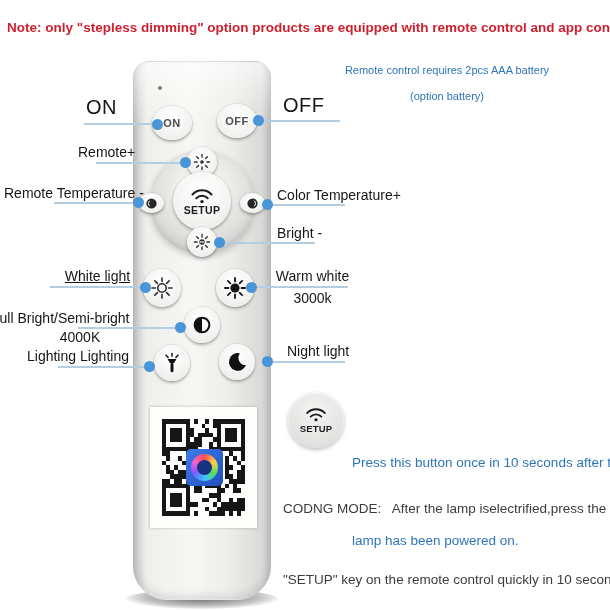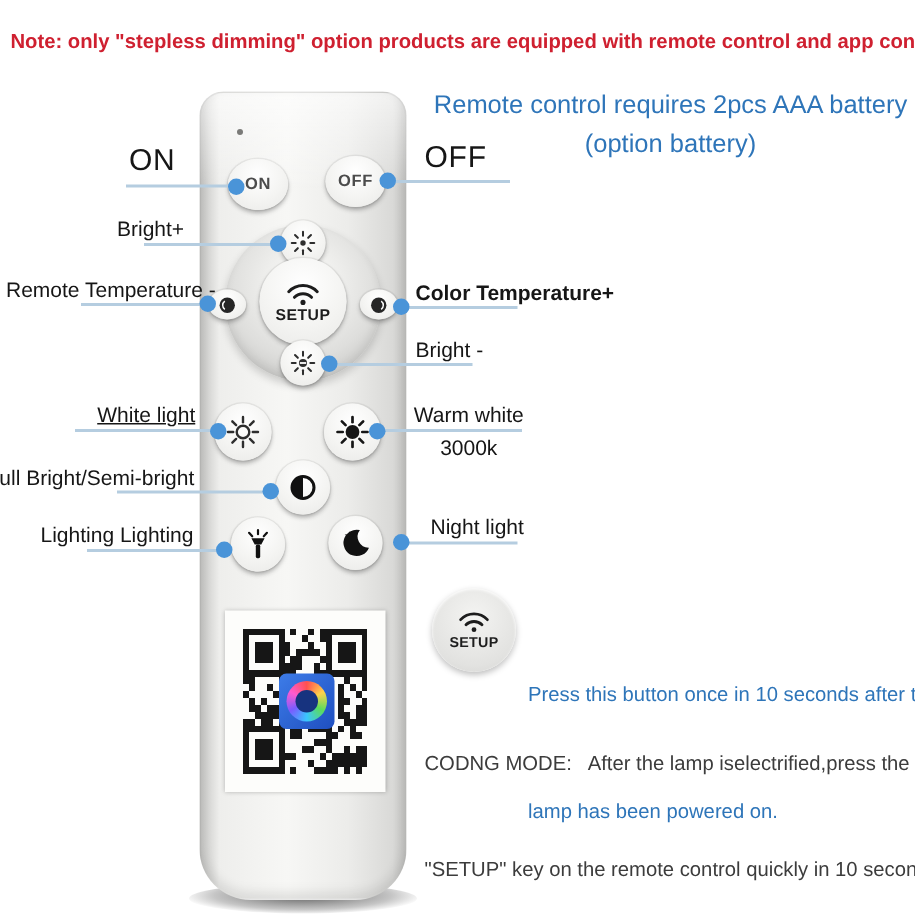--- a/index.html
+++ b/index.html
@@ -3,21 +3,21 @@
 <meta charset="utf-8">
 <style>
   html,body{margin:0;padding:0;background:#fff;}
   #stage{position:relative;width:610px;height:610px;background:#ffffff;overflow:hidden;
          font-family:"Liberation Sans",sans-serif;color:#1b1b1b;}
   .abs{position:absolute;}
 
   
   #note{left:7px;top:20px;font-size:13.5px;font-weight:600;color:#cf2030;white-space:pre;}
   #battery{left:288px;top:57px;width:318px;text-align:center;color:#2e75b9;
-           font-size:17px;line-height:26px;}
+           font-size:11px;line-height:26px;}
 
   
   #remote-shadow{left:126px;top:589px;width:152px;height:20px;border-radius:50%;
     background:radial-gradient(ellipse at 50% 40%, rgba(45,45,45,.75), rgba(90,90,90,.35) 55%, rgba(120,120,120,0) 75%);}
   #remote-body{left:133px;top:61px;width:136px;height:537px;
     border-radius:16px 16px 34px 34px;border:1px solid rgba(0,0,0,.08);
     background:
       linear-gradient(180deg, rgba(255,255,255,.65), rgba(255,255,255,0) 12%),
       linear-gradient(90deg,#c6c6c4 0%,#eeeeec 9%,#f7f7f5 42%,#ececea 72%,#d9d9d7 94%,#c3c3c1 100%);
     box-shadow:inset 0 -4px 8px rgba(0,0,0,.10);}
@@ -449,48 +449,49 @@
   </div>
 
   <div class="callout-label big-label" style="left:86px;top:96px;">ON</div>
   <div class="callout-line" style="left:84px;top:123px;width:74px;"></div>
   <div class="callout-dot" style="left:152px;top:119px;"></div>
 
   <div class="callout-label big-label" style="left:283px;top:94px;">OFF</div>
   <div class="callout-line" style="left:259px;top:120px;width:81px;"></div>
   <div class="callout-dot" style="left:253px;top:115px;"></div>
 
-  <div class="callout-label" style="left:78px;top:144px;">Bright+</div>
+  <div class="callout-label" style="left:78px;top:144px;">Remote+</div>
   <div class="callout-line" style="left:96px;top:162px;width:88px;"></div>
   <div class="callout-dot" style="left:180px;top:157px;"></div>
 
   <div class="callout-label" style="left:4px;top:185px;">Remote Temperature -</div>
   <div class="callout-line" style="left:54px;top:202px;width:84px;"></div>
   <div class="callout-dot" style="left:133px;top:197px;"></div>
 
-  <div class="callout-label" style="left:277px;top:187px;font-weight:bold;">Color Temperature+</div>
+  <div class="callout-label" style="left:277px;top:187px;">Color Temperature+</div>
   <div class="callout-line" style="left:270px;top:204px;width:75px;"></div>
   <div class="callout-dot" style="left:262px;top:199px;"></div>
 
   <div class="callout-label" style="left:277px;top:225px;">Bright -</div>
   <div class="callout-line" style="left:222px;top:242px;width:93px;"></div>
   <div class="callout-dot" style="left:214px;top:237px;"></div>
 
   <div class="callout-label center-label" style="left:45px;top:268px;width:105px;text-decoration:underline;">White light</div>
   <div class="callout-line" style="left:50px;top:286px;width:92px;"></div>
   <div class="callout-dot" style="left:140px;top:282px;"></div>
 
   <div class="callout-label center-label" style="left:260px;top:268px;width:105px;">Warm white</div>
   <div class="callout-line" style="left:256px;top:286px;width:92px;"></div>
   <div class="callout-dot" style="left:246px;top:282px;"></div>
   <div class="callout-label center-label" style="left:260px;top:290px;width:105px;">3000k</div>
 
   <div class="callout-label" style="left:-9px;top:310px;">Full Bright/Semi-bright</div>
   <div class="callout-line" style="left:78px;top:327px;width:100px;"></div>
   <div class="callout-dot" style="left:175px;top:322px;"></div>
+  <div class="callout-label center-label" style="left:25px;top:329px;width:110px;">4000K</div>
 
   <div class="callout-label" style="left:27px;top:348px;">Lighting Lighting</div>
   <div class="callout-line" style="left:58px;top:366px;width:88px;"></div>
   <div class="callout-dot" style="left:144px;top:361px;"></div>
 
   <div class="callout-label" style="left:287px;top:343px;">Night light</div>
   <div class="callout-line" style="left:271px;top:361px;width:74px;"></div>
   <div class="callout-dot" style="left:262px;top:356px;"></div>
 
   <div class="abs" id="setup-circle">

